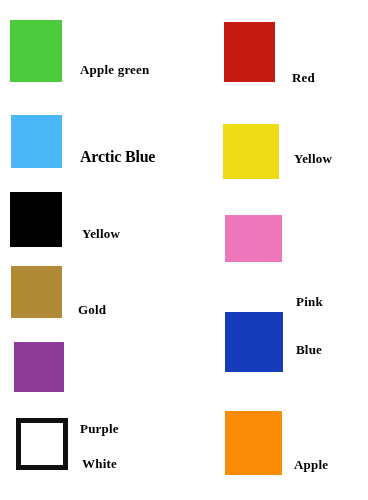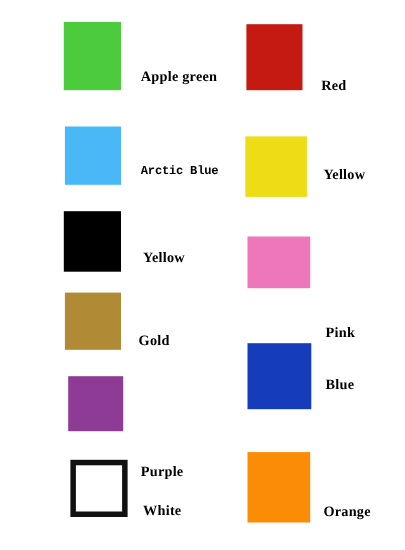--- a/index.html
+++ b/index.html
@@ -19,21 +19,21 @@
     position: relative;
     width: 368px;
     height: 500px;
   }
 
   .legend-column {
     position: absolute;
     top: 0;
     height: 500px;
   }
-  .column-left  { left: 0;   width: 184px; padding-left: 48px; }
+  .column-left  { left: 0;   width: 184px; }
   .column-right { left: 184px; width: 184px; }
 
   .legend-entry {
     position: absolute;
     display: block;
   }
 
   .swatch {
     position: absolute;
     left: 0;
@@ -50,21 +50,21 @@
     position: absolute;
     white-space: nowrap;
     font-weight: bold;
     color: #000000;
     font-size: 13px;
     line-height: 13px;
     letter-spacing: 0.2px;
   }
 
   .label-serif { font-family: "Liberation Serif", serif; }
-  .label-sans  { font-family: Liberation Mono, monospace; font-size: 11px; letter-spacing: -0.2px; }
+  .label-sans  { font-family: Liberation Serif, serif; font-size: 16px; letter-spacing: -0.2px; }
 </style>
 </head>
 <body>
 
 <div id="color-legend">
 
   <div class="legend-column column-left">
 
     <div class="legend-entry">
       <span class="swatch" style="left: 10px; top: 20px; width: 52px; height: 62px; background: rgb(76, 204, 60);"></span>
@@ -115,18 +115,18 @@
       <span class="swatch-label label-serif" style="left: 112px; top: 259px; margin-top: 36px;">Pink</span>
     </div>
 
     <div class="legend-entry">
       <span class="swatch" style="left: 41px; top: 312px; width: 58px; height: 60px; background: rgb(20, 60, 187);"></span>
       <span class="swatch-label label-serif" style="left: 112px; top: 343px;">Blue</span>
     </div>
 
     <div class="legend-entry">
       <span class="swatch" style="left: 41px; top: 411px; width: 57px; height: 64px; background: rgb(250, 140, 6);"></span>
-      <span class="swatch-label label-serif" style="left: 110px; top: 458px;">Orange</span>
+      <span class="swatch-label label-serif" style="left: 110px; top: 458px;">Apple</span>
     </div>
 
   </div>
 
 </div>
 
 </body></html>

